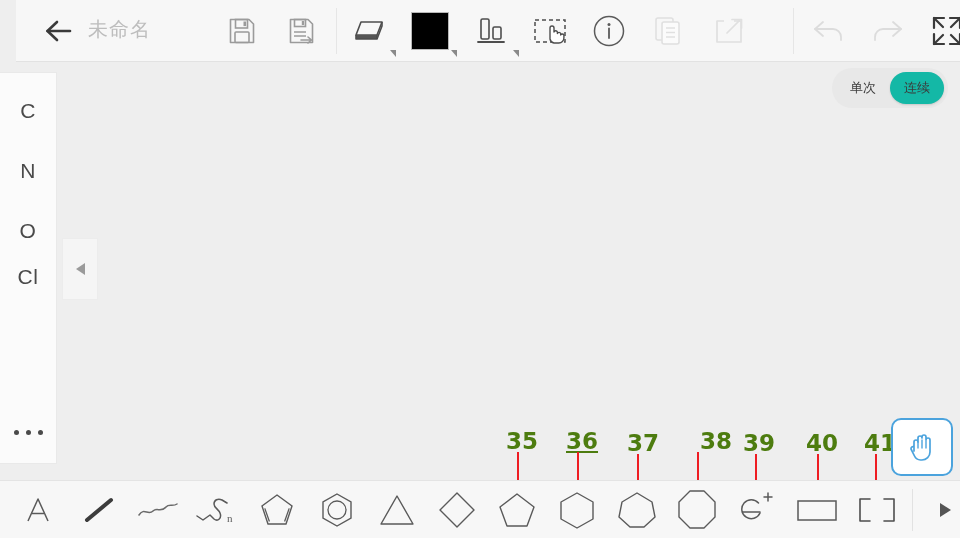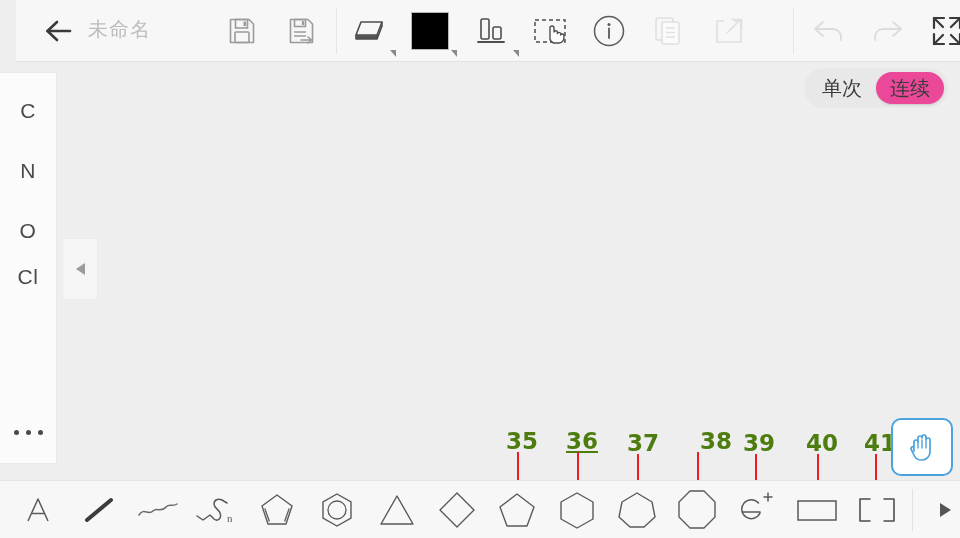--- a/index.html
+++ b/index.html
@@ -72,26 +72,26 @@
     align-items: center;
     padding: 0 4px;
     box-sizing: border-box;
   }
   .seg-item {
     height: 32px;
     padding: 0 14px;
     display: flex;
     align-items: center;
     justify-content: center;
-    font-size: 20px;
+    font-size: 13px;
     color: #3b3b3b;
     border-radius: 16px;
   }
   .seg-item.active {
-    background: #ec4899;
+    background: #14b8a6;
     box-shadow: 0 1px 2px rgba(0,0,0,.14);
   }
 
   
   .sidebar {
     position: absolute;
     left: 0; top: 72px;
     width: 57px; height: 392px;
     background: #fbfbfb;
     border: 1px solid #e9e9e9;

